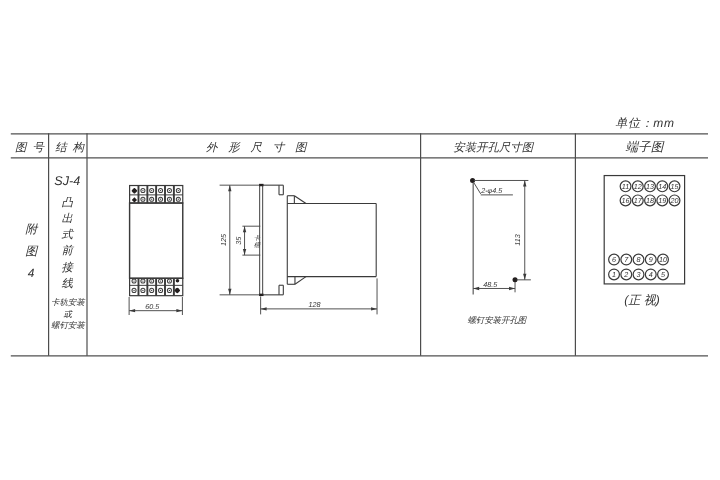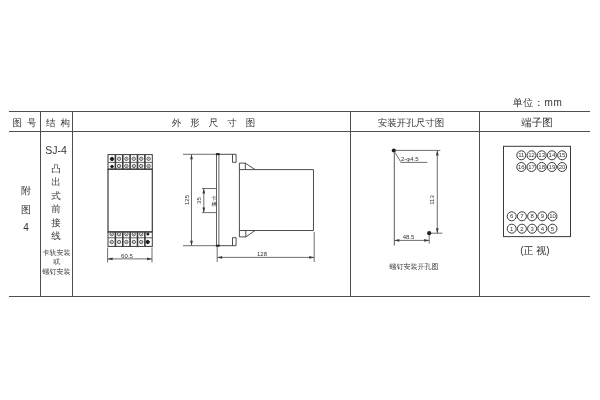--- a/index.html
+++ b/index.html
@@ -1,16 +1,16 @@
 <!DOCTYPE html>
 <html><head>
 <meta charset="utf-8">
 <style>
   html,body{margin:0;padding:0;background:#fff;}
-  #page{width:600px;height:400px;position:relative;font-family:"Liberation Sans",sans-serif;}
+  #page{width:600px;height:400px;position:relative;font-family:"Liberation Sans",sans-serif;font-style:italic;}
   svg{position:absolute;left:0;top:0;}
   text{font-family:"Liberation Sans",sans-serif;fill:#333;}
 </style>
 </head>
 <body>
 <div id="page">
 <svg width="600" height="400" viewBox="0 0 600 400">
 
 <text x="537.5" y="106" font-size="10" text-anchor="middle" letter-spacing="0.6">单位：mm</text>
 

